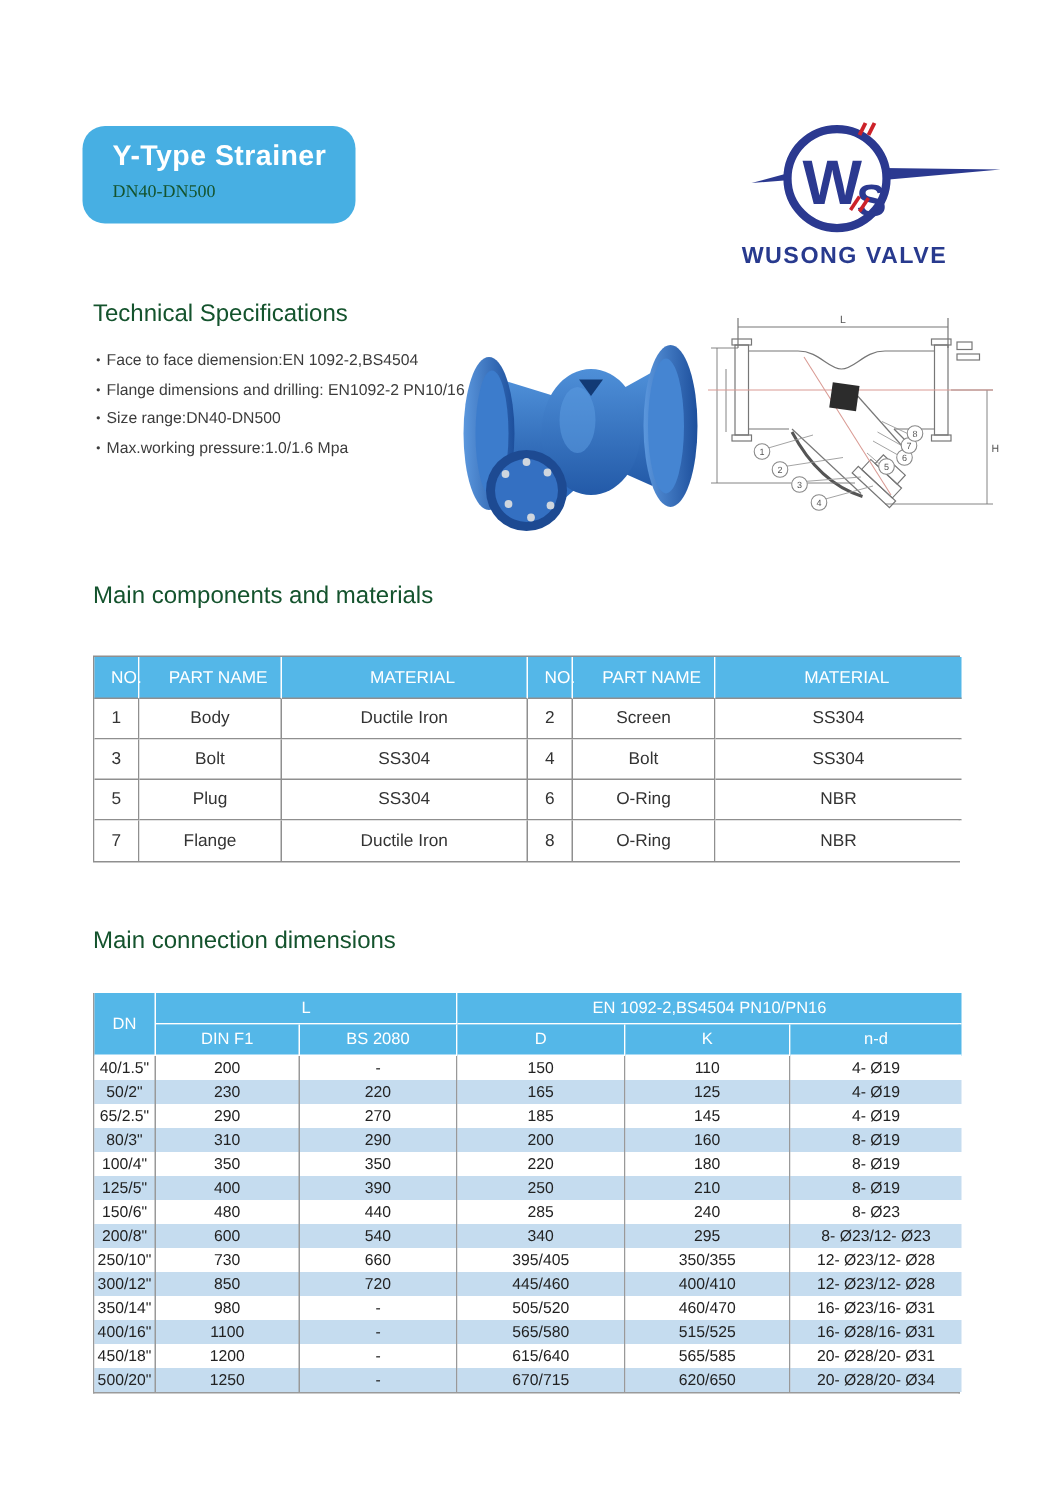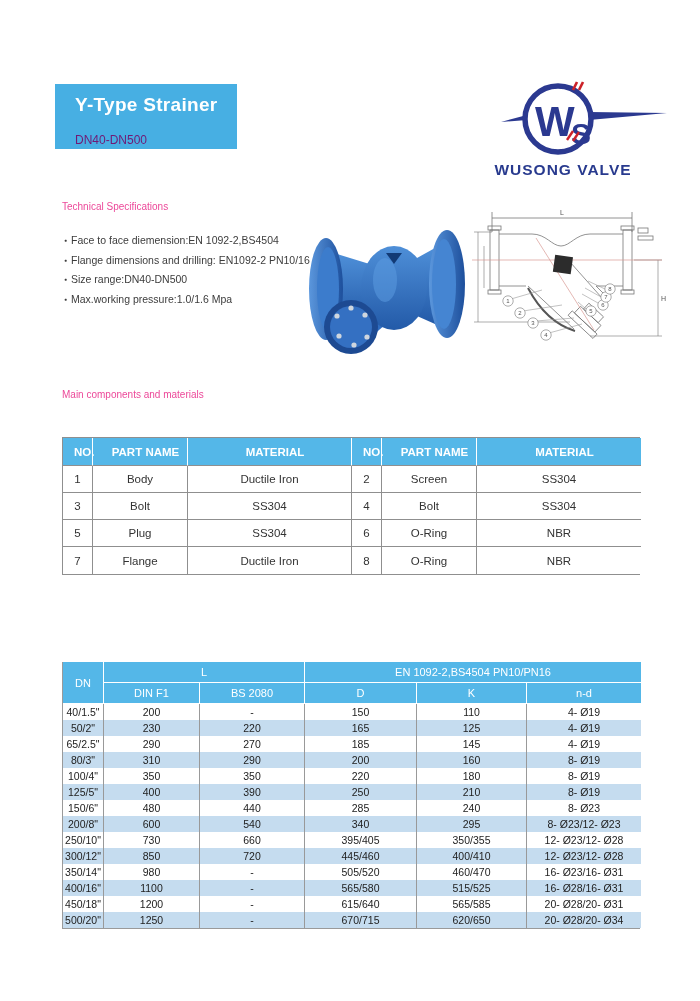--- a/index.html
+++ b/index.html
@@ -2,44 +2,44 @@
 <html><head>
 <meta charset="utf-8">
 <style>
   * { margin:0; padding:0; box-sizing:border-box; }
   html,body { background:#fff; }
   body { font-family:"Liberation Sans","DejaVu Sans",sans-serif; }
   .page { position:relative; width:700px; height:1001px; background:#fff; overflow:hidden; }
 
   
   .title-box { position:absolute; left:55px; top:84px; width:182px; height:65px;
-               background:#47afe3; padding:10px 0 0 20px; }
+               background:#47afe3; padding:10px 0 0 20px;border-radius:15px; }
   .title { color:#ffffff; font-size:19px; font-weight:bold; letter-spacing:.3px; }
-  .subtitle { color:#701a75; font-size:12px; margin-top:17px; }
+  .subtitle { color:#14532d; font-size:12px; margin-top:4px;font-family:Liberation Serif, serif; }
   .logo { position:absolute; left:493px; top:68px; width:176px; height:122px; }
 
   
-  .section-heading { position:absolute; left:62px; color:#ec4899; font-size:10px; }
+  .section-heading { position:absolute; left:62px; color:#14532d; font-size:16px; }
   .h-tech { top:201px; }
   .h-comp { top:389px; }
   .h-dims { top:619px; }
 
   
   .bullets { position:absolute; left:64px; top:231px; list-style:none; width:240px; }
   .bullets li { font-size:10.5px; color:#3c3c3c; line-height:19.5px; white-space:nowrap; }
   .bullets li::before { content:"●"; font-size:5px; vertical-align:2px; margin-right:4px; color:#3c3c3c; }
 
   
   .photo { position:absolute; left:299px; top:196px; width:174px; height:158px; }
   .drawing { position:absolute; left:470px; top:202px; width:198px; height:147px; }
 
   
   .comp-wrap { position:absolute; left:62px; top:437px; width:578px; border:1px solid #8f8f8f; }
   table { width:100%; border-collapse:separate; border-spacing:0; table-layout:fixed; }
-  .comp-table th { background:#54b7e8; color:#fff; font-size:11.5px; font-weight:bold;
+  .comp-table th { background:#54b7e8; color:#fff; font-size:11.5px; font-weight:normal;
                    height:28px; border-right:1px solid #fff; border-bottom:1px solid #8f8f8f;padding-left:11px; }
   .comp-table th:last-child { border-right:none; }
   .comp-table td { text-align:center; font-size:11.5px; color:#333; height:27px;
                    border-right:1px solid #8f8f8f; border-bottom:1px solid #8f8f8f; background:#fff; }
   .comp-table td:last-child { border-right:none; }
   .comp-table tr:last-child td { border-bottom:none; }
 
   
   .dims-wrap { position:absolute; left:62px; top:662px; width:578px;
                border:1px solid #9a9a9a; border-top:none; }
@@ -248,20 +248,21 @@
             <td>Flange</td>
             <td>Ductile Iron</td>
             <td>8</td>
             <td>O-Ring</td>
             <td>NBR</td>
           </tr>
         </tbody>
     </table>
   </div>
 
+  <div class="section-heading h-dims">Main connection dimensions</div>
   <div class="dims-wrap">
     <table class="dims-table">
       <colgroup>
         <col style="width:41px">
           <col style="width:96px">
           <col style="width:105px">
         <col style="width:112px">
           <col style="width:110px">
           <col style="width:114px">
       </colgroup>

